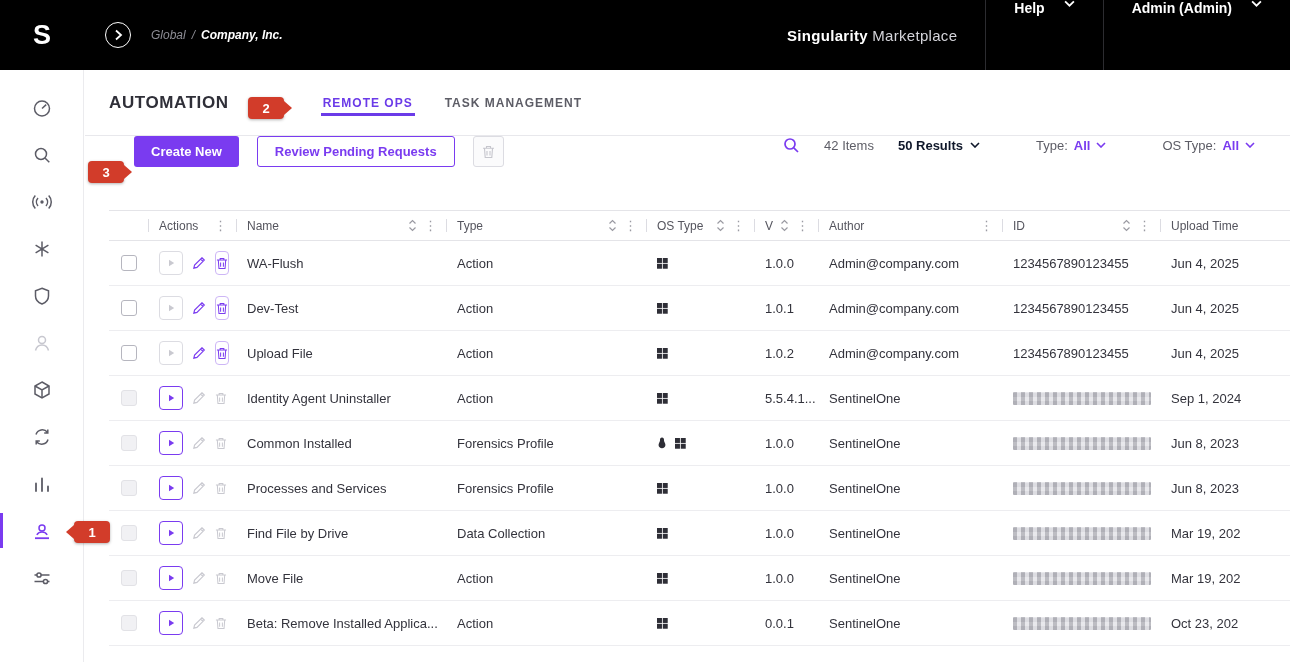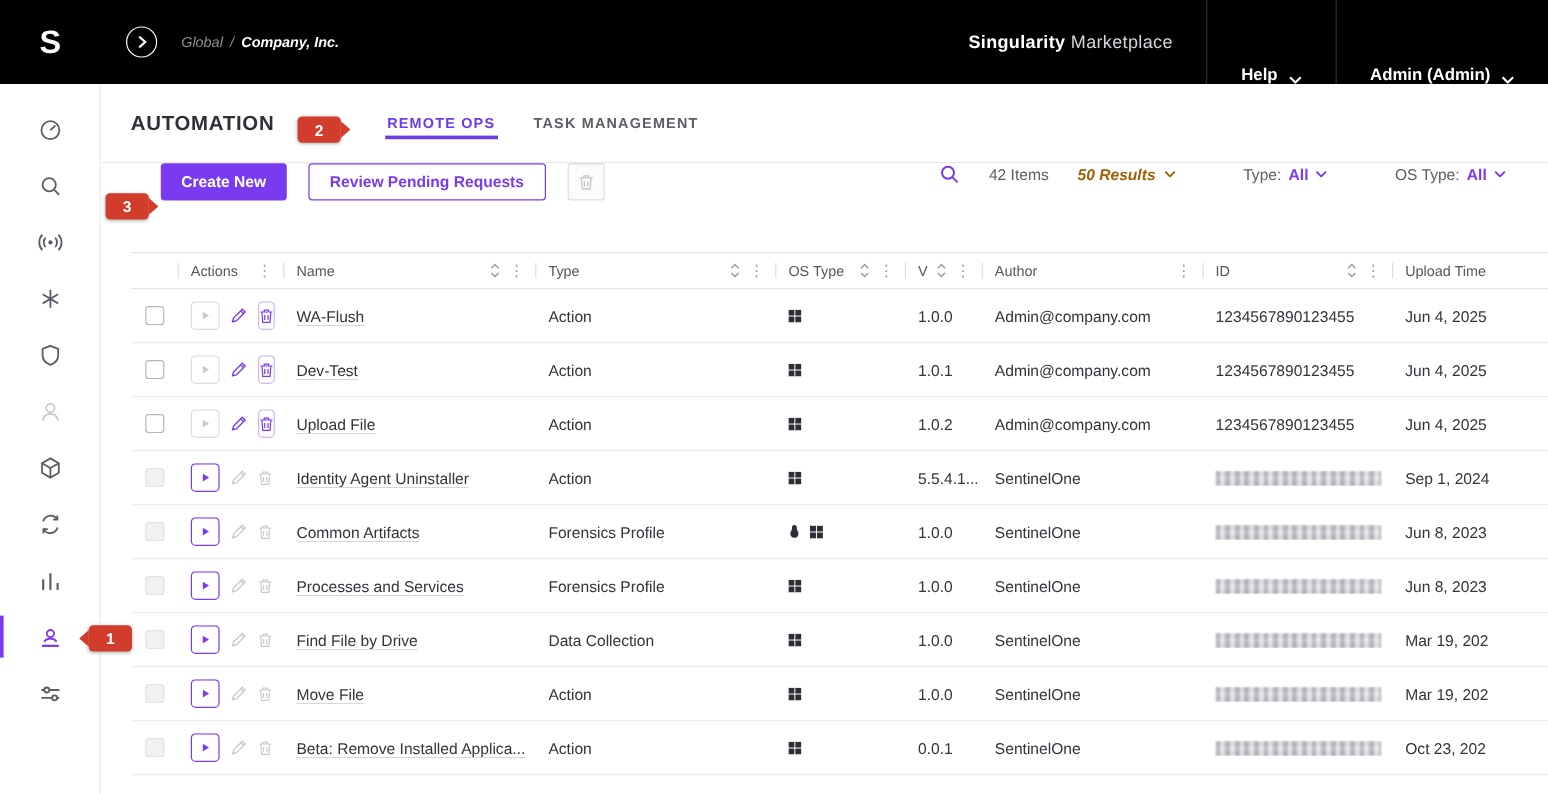--- a/index.html
+++ b/index.html
@@ -10,21 +10,21 @@
   .logo-box { width:83px; display:flex; justify-content:center; align-items:center; }
   .s1-logo { font-size:27px; font-weight:bold; color:#fff; letter-spacing:-1px; }
   .expand-btn { width:26px; height:26px; border:1.5px solid #fff; border-radius:50%; margin-left:22px; display:flex; align-items:center; justify-content:center; cursor:pointer; flex:none; }
   .breadcrumb { margin-left:20px; font-size:12px; color:#8d8d95; display:flex; gap:6px; align-items:center;font-style:italic; }
   .breadcrumb .crumb-current { color:#fff; font-weight:bold; }
   .topbar-right { margin-left:auto; display:flex; align-items:center; height:100%; }
   .brand { font-size:15px; margin-right:28px; letter-spacing:.3px; white-space:nowrap; }
   .brand .b1 { font-weight:bold;text-align:right; }
   .brand .b2 { color:#d4d4da; font-weight:normal; }
   .top-divider { width:1px; height:70px; background:#2c2c30; }
-  .top-menu { display:flex; align-items:flex-end; gap:9px; padding:0 28px; height:100%; font-size:14px; font-weight:bold; cursor:pointer; white-space:nowrap; }
+  .top-menu { display:flex; align-items:flex-start; gap:19px; padding:0 28px; height:100%; font-size:14px; font-weight:bold; cursor:pointer; white-space:nowrap; }
 
   
   .sidebar { position:absolute; top:70px; left:0; width:84px; bottom:0; background:#fff; border-right:1px solid #ebebee; display:flex; flex-direction:column; padding-top:14px; z-index:5; }
   .side-item { width:100%; height:47px; display:flex; align-items:center; justify-content:center; color:#5c5c66; cursor:pointer; position:relative; }
   .side-item.dimmed { color:#c7c7cf; }
   .side-item.active { color:#7a3bf0; }
   .side-item.active::before { content:''; position:absolute; left:0; top:6px; bottom:6px; width:3px; background:#7a3bf0; }
   .side-item svg { display:block; }
 
   
@@ -35,21 +35,21 @@
   .tab { font-size:12px; font-weight:bold; letter-spacing:1px; color:#5d5d66; padding:7px 2px 6px; cursor:pointer; }
   .tab.active { color:#6b3be8; border-bottom:3px solid #6b3be8; padding-bottom:3px; }
 
   .toolbar { height:74px; display:flex; align-items:flex-start; padding:0 35px 0 49px; gap:18px; }
   .btn-primary { background:#7a3bf0; color:#fff; font-weight:bold; font-size:13px; border:none; border-radius:3px; padding:8px 17px; cursor:pointer; font-family:inherit; }
   .btn-outline { background:#fff; color:#7a3bf0; font-weight:bold; font-size:13px; border:1px solid #7a3bf0; border-radius:3px; padding:7px 17px; cursor:pointer; font-family:inherit; }
   .icon-btn-disabled { width:31px; height:31px; border:1px solid #dcdce2; border-radius:3px; background:#fbfbfc; color:#c6c6cd; display:flex; align-items:center; justify-content:center; }
   .toolbar-right { margin-left:auto; display:flex; align-items:center; gap:24px; }
   .search-btn { color:#7a3bf0; display:flex; cursor:pointer; }
   .muted { color:#5d5d66; font-size:13px; white-space:nowrap; }
-  .plink { color:#a16207; font-size:13px; font-weight:bold; display:flex; gap:7px; align-items:center; cursor:pointer; white-space:nowrap;font-style:italic; }
+  .plink { color:#0f172a; font-size:13px; font-weight:bold; display:flex; gap:7px; align-items:center; cursor:pointer; white-space:nowrap; }
   .filter { display:flex; gap:6px; align-items:center; font-size:13px; cursor:pointer; white-space:nowrap;margin-left:32px; }
   .filter .lbl { color:#5d5d66; }
   .filter .val { color:#7a3bf0; font-weight:bold; }
   .chev { display:flex; color:inherit; }
 
   
   .table { position:absolute; left:24px; right:0; top:140px; bottom:0; overflow:hidden; }
   .thead { display:flex; height:31px; border-top:1px solid #e4e4e8; border-bottom:1px solid #e4e4e8; align-items:stretch; width:1222px; }
   .hcell { display:flex; align-items:center; font-size:12px; color:#55555e; padding:0 10px; position:relative; flex:none; }
   .hcell::after { content:''; position:absolute; right:0; top:8px; bottom:8px; width:1px; background:#dcdce2; }
@@ -503,21 +503,21 @@
                 <path d="M9.2 1.6 l2.2 2.2 L4.6 10.6 l-2.9 .7 .7 -2.9 Z M8 2.8 l2.2 2.2"></path>
               </svg>
       </span>
       <span class="act-icon disabled">
         <svg width="12" height="13" viewBox="0 0 13 14" fill="none" stroke="currentColor" stroke-width="1.1">
                 <path d="M1 3.2 h11 M4.5 3 V1.5 h4 V3 M2.5 3.5 l.7 9 h6.6 l.7 -9 M5 6 v4.5 M8 6 v4.5"></path>
               </svg>
       </span>
     </div>
     <div class="tcell col-name">
-            <span class="name-link">Common Artifacts</span>
+            <span class="name-link">Common Installed</span>
           </div>
     <div class="tcell col-type">Forensics Profile</div>
     <div class="tcell col-os">
             <svg width="10" height="12" viewBox="0 0 10 12">
               <path d="M5 .6 C3.6 .6 2.9 1.7 3 3.1 C3.1 4 2.6 5 2 6.2 C1.3 7.6 1.5 9.3 2.6 10.2 C3.2 10.8 4 11.2 5 11.2 C6 11.2 6.8 10.8 7.4 10.2 C8.5 9.3 8.7 7.6 8 6.2 C7.4 5 6.9 4 7 3.1 C7.1 1.7 6.4 .6 5 .6 Z" fill="#2e2e36"></path>
             </svg>
             <svg width="11" height="11" viewBox="0 0 12 12" fill="#2e2e36">
               <rect x="0" y="0" width="5.4" height="5.4"></rect>
               <rect x="6.3" y="0" width="5.4" height="5.4"></rect>
               <rect x="0" y="6.3" width="5.4" height="5.4"></rect>

